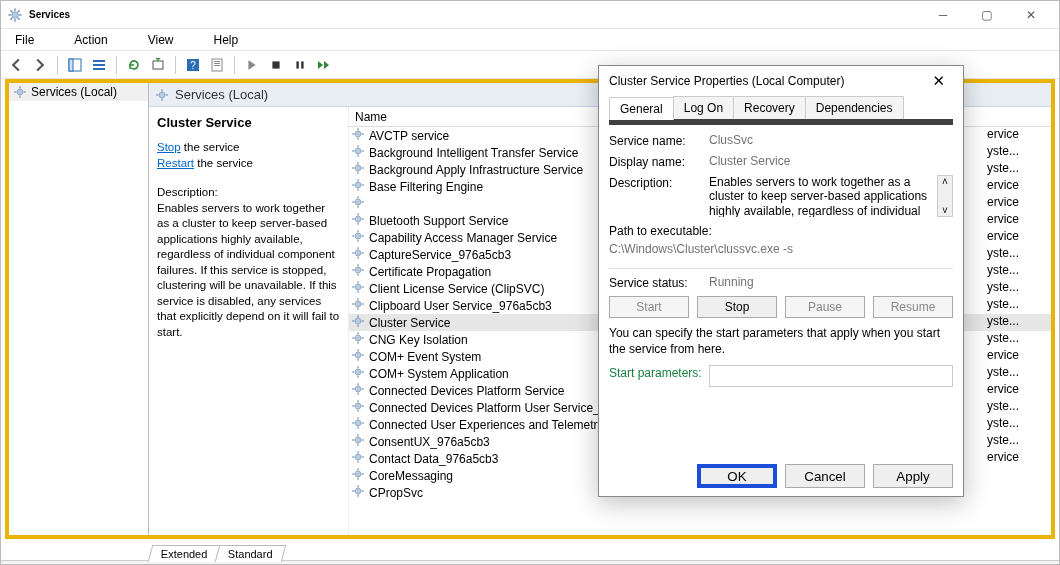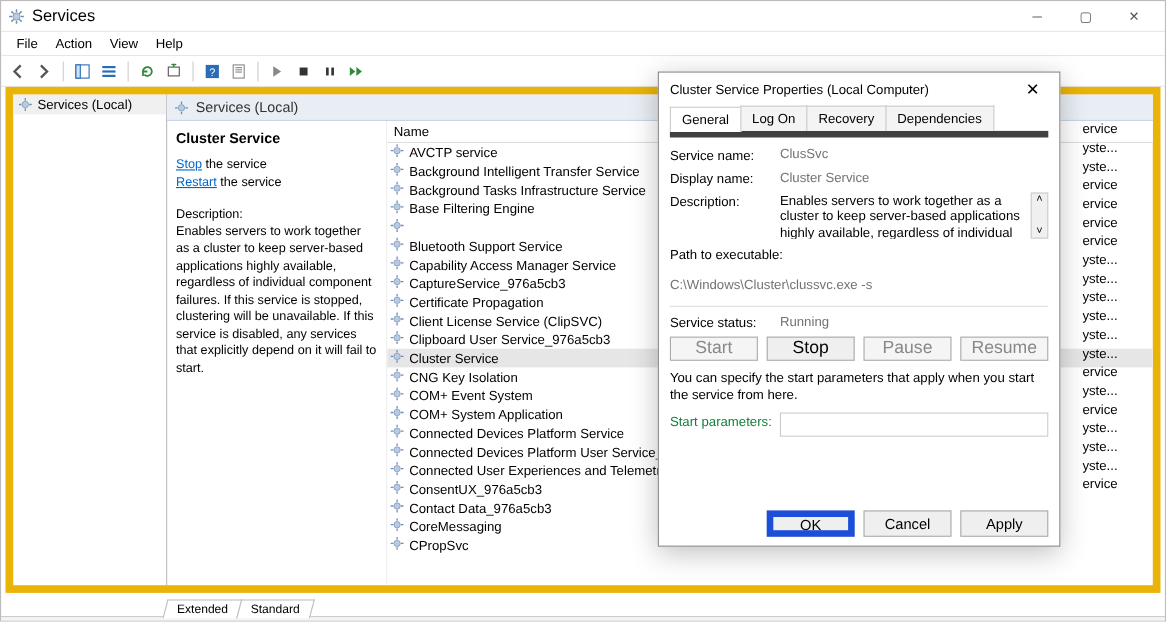--- a/index.html
+++ b/index.html
@@ -9,49 +9,49 @@
       color: #000;
       background: #fff;
       width: 1060px;
       height: 565px;
       overflow: hidden;
       border: 1px solid #bbb;
       position: relative;
     }
     .titlebar { height: 28px; display: flex; align-items: center; padding: 0 6px; border-bottom: 1px solid #e6e6e6; }
     .titlebar .app-icon { width: 16px; height: 16px; margin-right: 6px; }
-    .titlebar .title { font-size: 15px; flex: 1; }
+    .titlebar .title { font-size: 10px; flex: 1; font-weight: bold; }
     .win-btns { display: flex; }
     .win-btn { width: 44px; height: 28px; display:flex; align-items:center; justify-content:center; color:#555; }
-    .menubar { height: 22px; display:flex; align-items:center; padding: 0 6px; border-bottom:1px solid #e6e6e6; }
+    .menubar { height: 22px; display:flex; align-items:center; padding: 0 6px; border-bottom:1px solid #e6e6e6;gap:24px; }
     .menubar span { padding: 2px 8px; }
     .toolbar { height: 28px; display:flex; align-items:center; padding: 0 4px; border-bottom:1px solid #e6e6e6; gap:2px; }
     .tool { width: 22px; height: 22px; display:flex; align-items:center; justify-content:center; border-radius:2px; }
     .sep { width:1px; height:18px; background:#ccc; margin:0 4px; }
 
-    .content { display:flex; height: 460px; border: 7px solid #eab308; margin: 0 4px; }
+    .content { display:flex; height: 460px; border: 4px solid #eab308; margin: 0 4px; }
     .tree { width: 140px; border-right: 1px solid #bbb; }
     .tree-item { display:flex; align-items:center; padding:2px 4px; gap:4px; background:#ffffff; }
     .tree-item.sel { background:#f0f0f0; }
     .pane { flex:1; display:flex; flex-direction:column; }
     .pane-hdr { background:#e9eef4; height:24px; display:flex; align-items:center; padding:0 6px; gap:6px; border-bottom:1px solid #c7d5e6; font-size:13px; color:#333; }
     .pane-body { flex:1; display:flex; }
     .detail { width: 200px; padding: 8px 8px; border-right: 1px solid #eee; }
     .detail h1 { font-size: 13px; font-weight: bold; margin-bottom: 10px; }
     .detail a { color:#0066cc; text-decoration:underline; }
     .detail p { font-size: 11.5px; line-height: 1.35; }
     .list { flex:1; position:relative; overflow:hidden; }
     .list-hdr { display:flex; border-bottom:1px solid #ddd; height:20px; align-items:center; background:#fff; }
     .list-hdr .col { padding:0 6px; font-size:12px; }
     .col-name { width: 260px; }
     .rows { }
     .row { display:flex; align-items:center; height:17px; padding:0 2px; gap:4px; }
     .row.sel { background:#e6e6e6; }
     .row span.txt { white-space:nowrap; overflow:hidden; text-overflow:ellipsis; font-size:12px; }
-    .bg-cols { position:absolute; top:0; right:0; width:64px; }
+    .bg-cols { position:absolute; top:0; right:0; width:64px; padding-top: 20px; }
     .bg-cols .bg-row { height:17px; font-size:12px; white-space:nowrap; overflow:hidden; }
     .tabs { height: 22px; display:flex; align-items:flex-end; padding:0 0 0 150px; }
     .tab-vis { padding: 2px 10px; border: 1px solid #bbb; border-bottom:none; background:#fff; font-size:11px; position:relative; top:1px; margin-left:-1px; }
     .tab-vis.active { background:#fff; z-index:1; }
     .statusbar { height: 22px; background:#f4f4f4; border-top:1px solid #ccc; margin-top:-1px; }
 
     
     .dlg {
       position: absolute; left: 597px; top: 64px; width: 366px; height: 432px;
       background: #fff; border: 1px solid #888; box-shadow: 0 6px 24px rgba(0,0,0,0.25);
@@ -66,26 +66,26 @@
     .form-row { display:flex; align-items:flex-start; margin: 6px 0; }
     .form-row label { width: 100px; color:#000; padding-top:1px; }
     .form-row .val { flex:1; color:#737373; }
     .desc-box { flex:1; display:flex; align-items:stretch; gap:4px; }
     .desc-box .desc-text { flex:1; height: 42px; overflow:hidden; font-size:12px; line-height:1.2; border:0; }
     .desc-scroll { width:16px; display:flex; flex-direction:column; justify-content:space-between; background:#f0f0f0; border:1px solid #ccc; }
     .desc-scroll div { text-align:center; font-size:10px; }
     .select { width: 240px; height: 22px; border:1px solid #aaa; background:#e9e9e9; padding: 0 6px; display:flex; align-items:center; justify-content:space-between; }
     .dlg-sep { border-top:1px solid #ddd; margin: 12px 0 6px 0; }
     .btns-row { display:flex; gap:8px; margin-top: 6px; }
-    .btns-row button { width: 80px; height: 22px; border:1px solid #aaa; background:#efefef; font-size:16px; }
+    .btns-row button { width: 80px; height: 22px; border:1px solid #aaa; background:#efefef; font-size:12px; }
     .btns-row button[disabled] { color:#888; background:#f5f5f5; }
     .start-input { flex:1; height:22px; border:1px solid #ccc; background:#fff; padding:0 4px; }
     .dlg-footer { display:flex; gap:8px; justify-content:flex-end; padding: 8px 10px; }
     .dlg-footer button { width:80px; height:24px; border:1px solid #aaa; background:#efefef; }
-    .dlg-footer button.primary { border:6px solid #1d4ed8; }
+    .dlg-footer button.primary { border:4px solid #1d4ed8; }
     .gear-icon { width:14px; height:14px; }
   </style>
 </head>
 <body>
 
 <div class="titlebar">
   <svg class="app-icon" viewBox="0 0 24 24">
       <circle cx="12" cy="12" r="5" fill="#b9cbe0" stroke="#6e8db6"></circle>
       <g stroke="#6e8db6" stroke-width="2">
         <line x1="12" y1="2" x2="12" y2="6"></line>
@@ -267,21 +267,21 @@
             <div class="row">
               <span><svg class="gear-icon" viewBox="0 0 24 24">
                   <circle cx="12" cy="12" r="5" fill="#b9cbe0" stroke="#6e8db6"></circle>
                   <g stroke="#6e8db6" stroke-width="2">
                     <line x1="12" y1="2" x2="12" y2="6"></line>
                     <line x1="12" y1="18" x2="12" y2="22"></line>
                     <line x1="2" y1="12" x2="6" y2="12"></line>
                     <line x1="18" y1="12" x2="22" y2="12"></line>
                   </g>
                 </svg></span>
-              <span class="txt">Background Tasks Infrastructure Service</span>
+              <span class="txt">Background Apply Infrastructure Service</span>
             </div>
             <div class="row">
               <span><svg class="gear-icon" viewBox="0 0 24 24">
                   <circle cx="12" cy="12" r="5" fill="#b9cbe0" stroke="#6e8db6"></circle>
                   <g stroke="#6e8db6" stroke-width="2">
                     <line x1="12" y1="2" x2="12" y2="6"></line>
                     <line x1="12" y1="18" x2="12" y2="22"></line>
                     <line x1="2" y1="12" x2="6" y2="12"></line>
                     <line x1="18" y1="12" x2="22" y2="12"></line>
                   </g>
@@ -562,21 +562,21 @@
     <div class="form-row">
       <label>Description:</label>
       <div class="desc-box">
         <div class="desc-text">Enables servers to work together as a cluster to keep server-based applications highly available, regardless of individual component failures. If this</div>
         <div class="desc-scroll">
             <div>˄</div>
             <div>˅</div>
           </div>
       </div>
     </div>
-    <div class="form-row" style="flex-direction:column; gap:14px;">
+    <div class="form-row" style="flex-direction:column; gap:4px;">
       <label style="width:auto;">Path to executable:</label>
       <div class="val">C:\Windows\Cluster\clussvc.exe -s</div>
     </div>
     <div class="dlg-sep"></div>
     <div class="form-row">
       <label>Service status:</label>
       <div class="val">Running</div>
     </div>
     <div class="btns-row">
       <button disabled="">Start</button>

